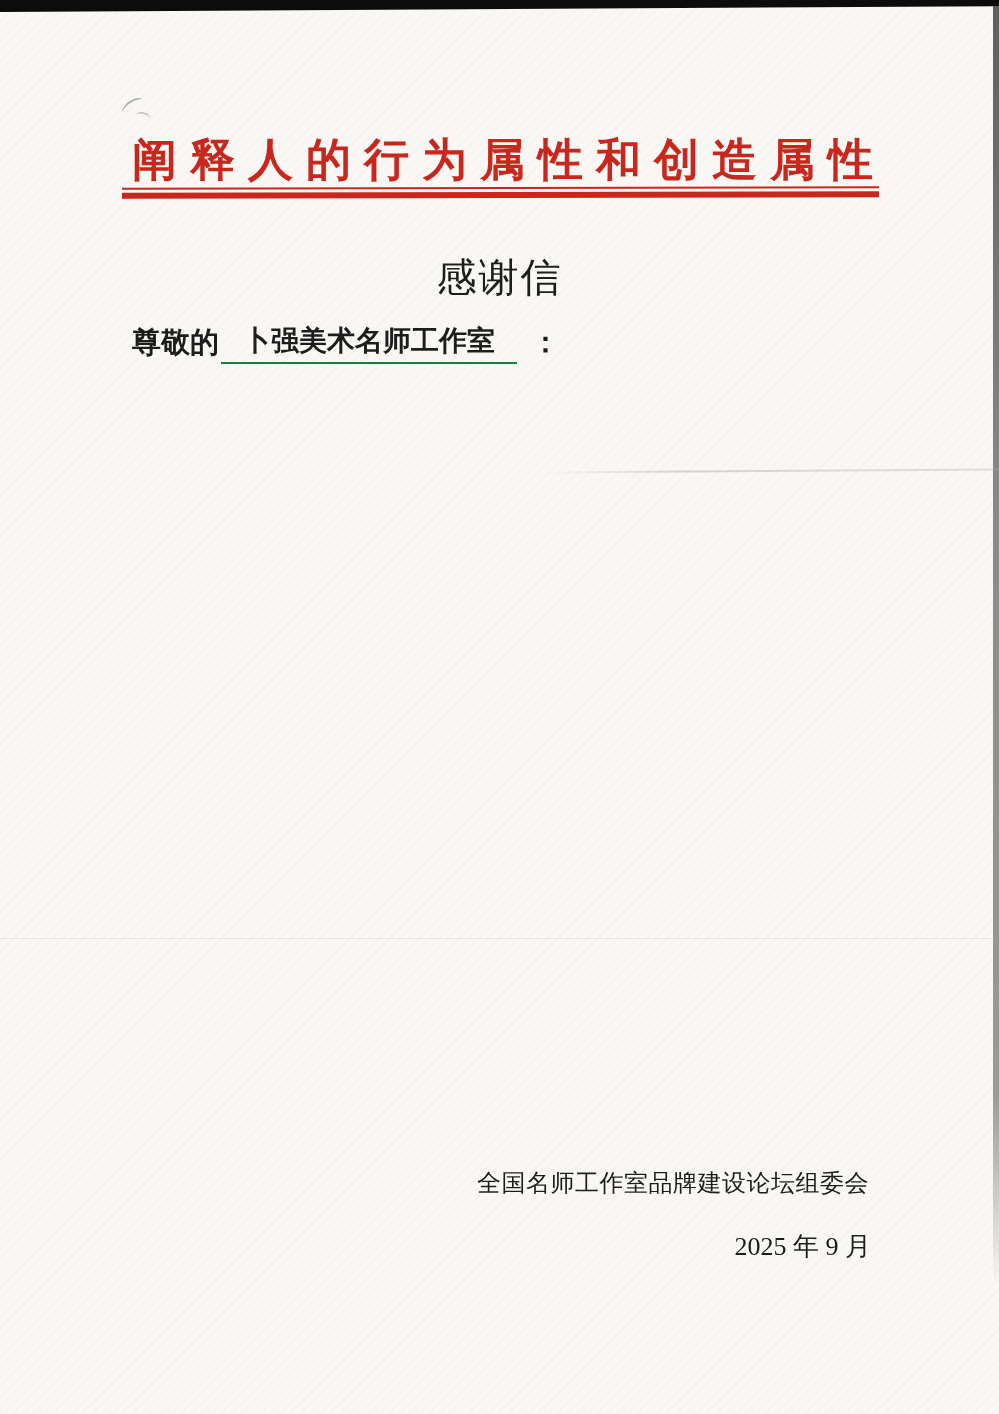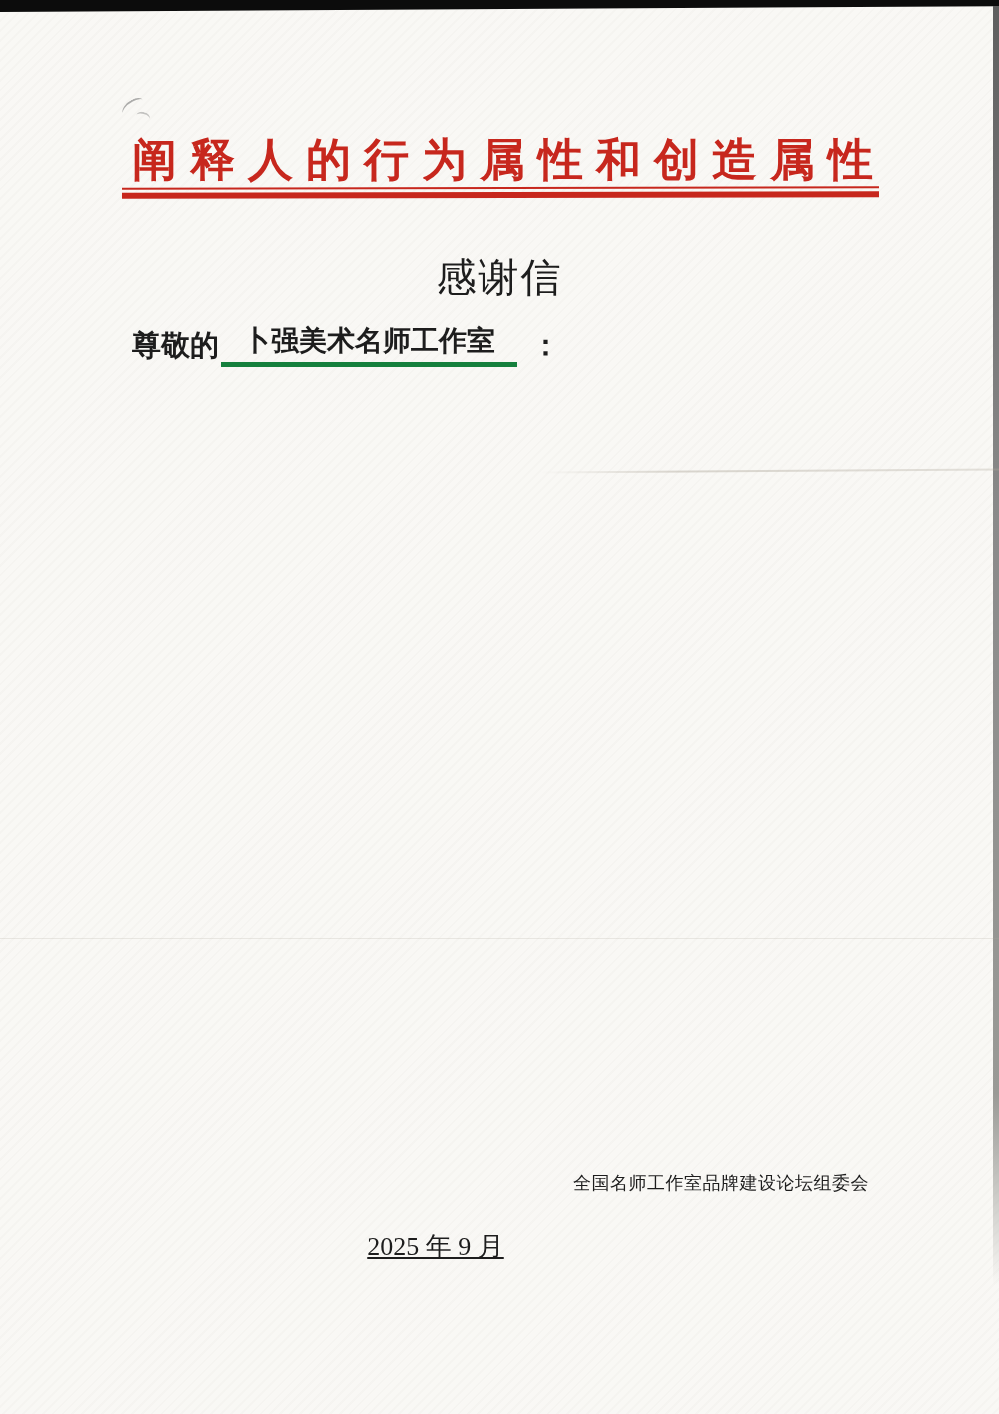--- a/index.html
+++ b/index.html
@@ -105,21 +105,21 @@
     width: 760px;
     font-size: 29px;
     font-weight: 700;
     line-height: 44px;
     white-space: nowrap;
   }
   .salutation .blank {
     display: inline-block;
     width: 296px;
     margin-left: 2px;
-    border-bottom: 5px solid #15803d;
+    border-bottom: 2px solid #15803d;
     text-align: center;
     font-size: 28px;
     vertical-align: bottom;
     line-height: 42px;
   }
   .salutation .colon {
     display: inline-block;
     margin-left: 14px;
   }
   .letter-body {
@@ -134,34 +134,33 @@
     margin: 0;
     text-indent: 2em;
   }
   .signature {
     position: absolute;
     top: 1158px; left: 0;
     width: 999px;
     box-sizing: border-box;
     padding-right: 130px;
     text-align: right;
-    font-size: 18px;
+    font-size: 24px;
     line-height: 51.6px;
     letter-spacing: 0.5px;
   }
   .letter-date {
     position: absolute;
     top: 1221px; left: 0;
     width: 999px;
     box-sizing: border-box;
     padding-right: 128px;
-    text-align: center;
+    text-align: right;
     font-size: 26px;
     line-height: 51.6px;
-    text-decoration: underline;
   }
 </style>
 </head>
 <body>
 
 <div class="scan-top-bar"></div>
 <div class="scan-right-strip"></div>
 <div class="pencil-mark-1"></div>
 <div class="pencil-mark-2"></div>
 <div class="crease-1"></div>

